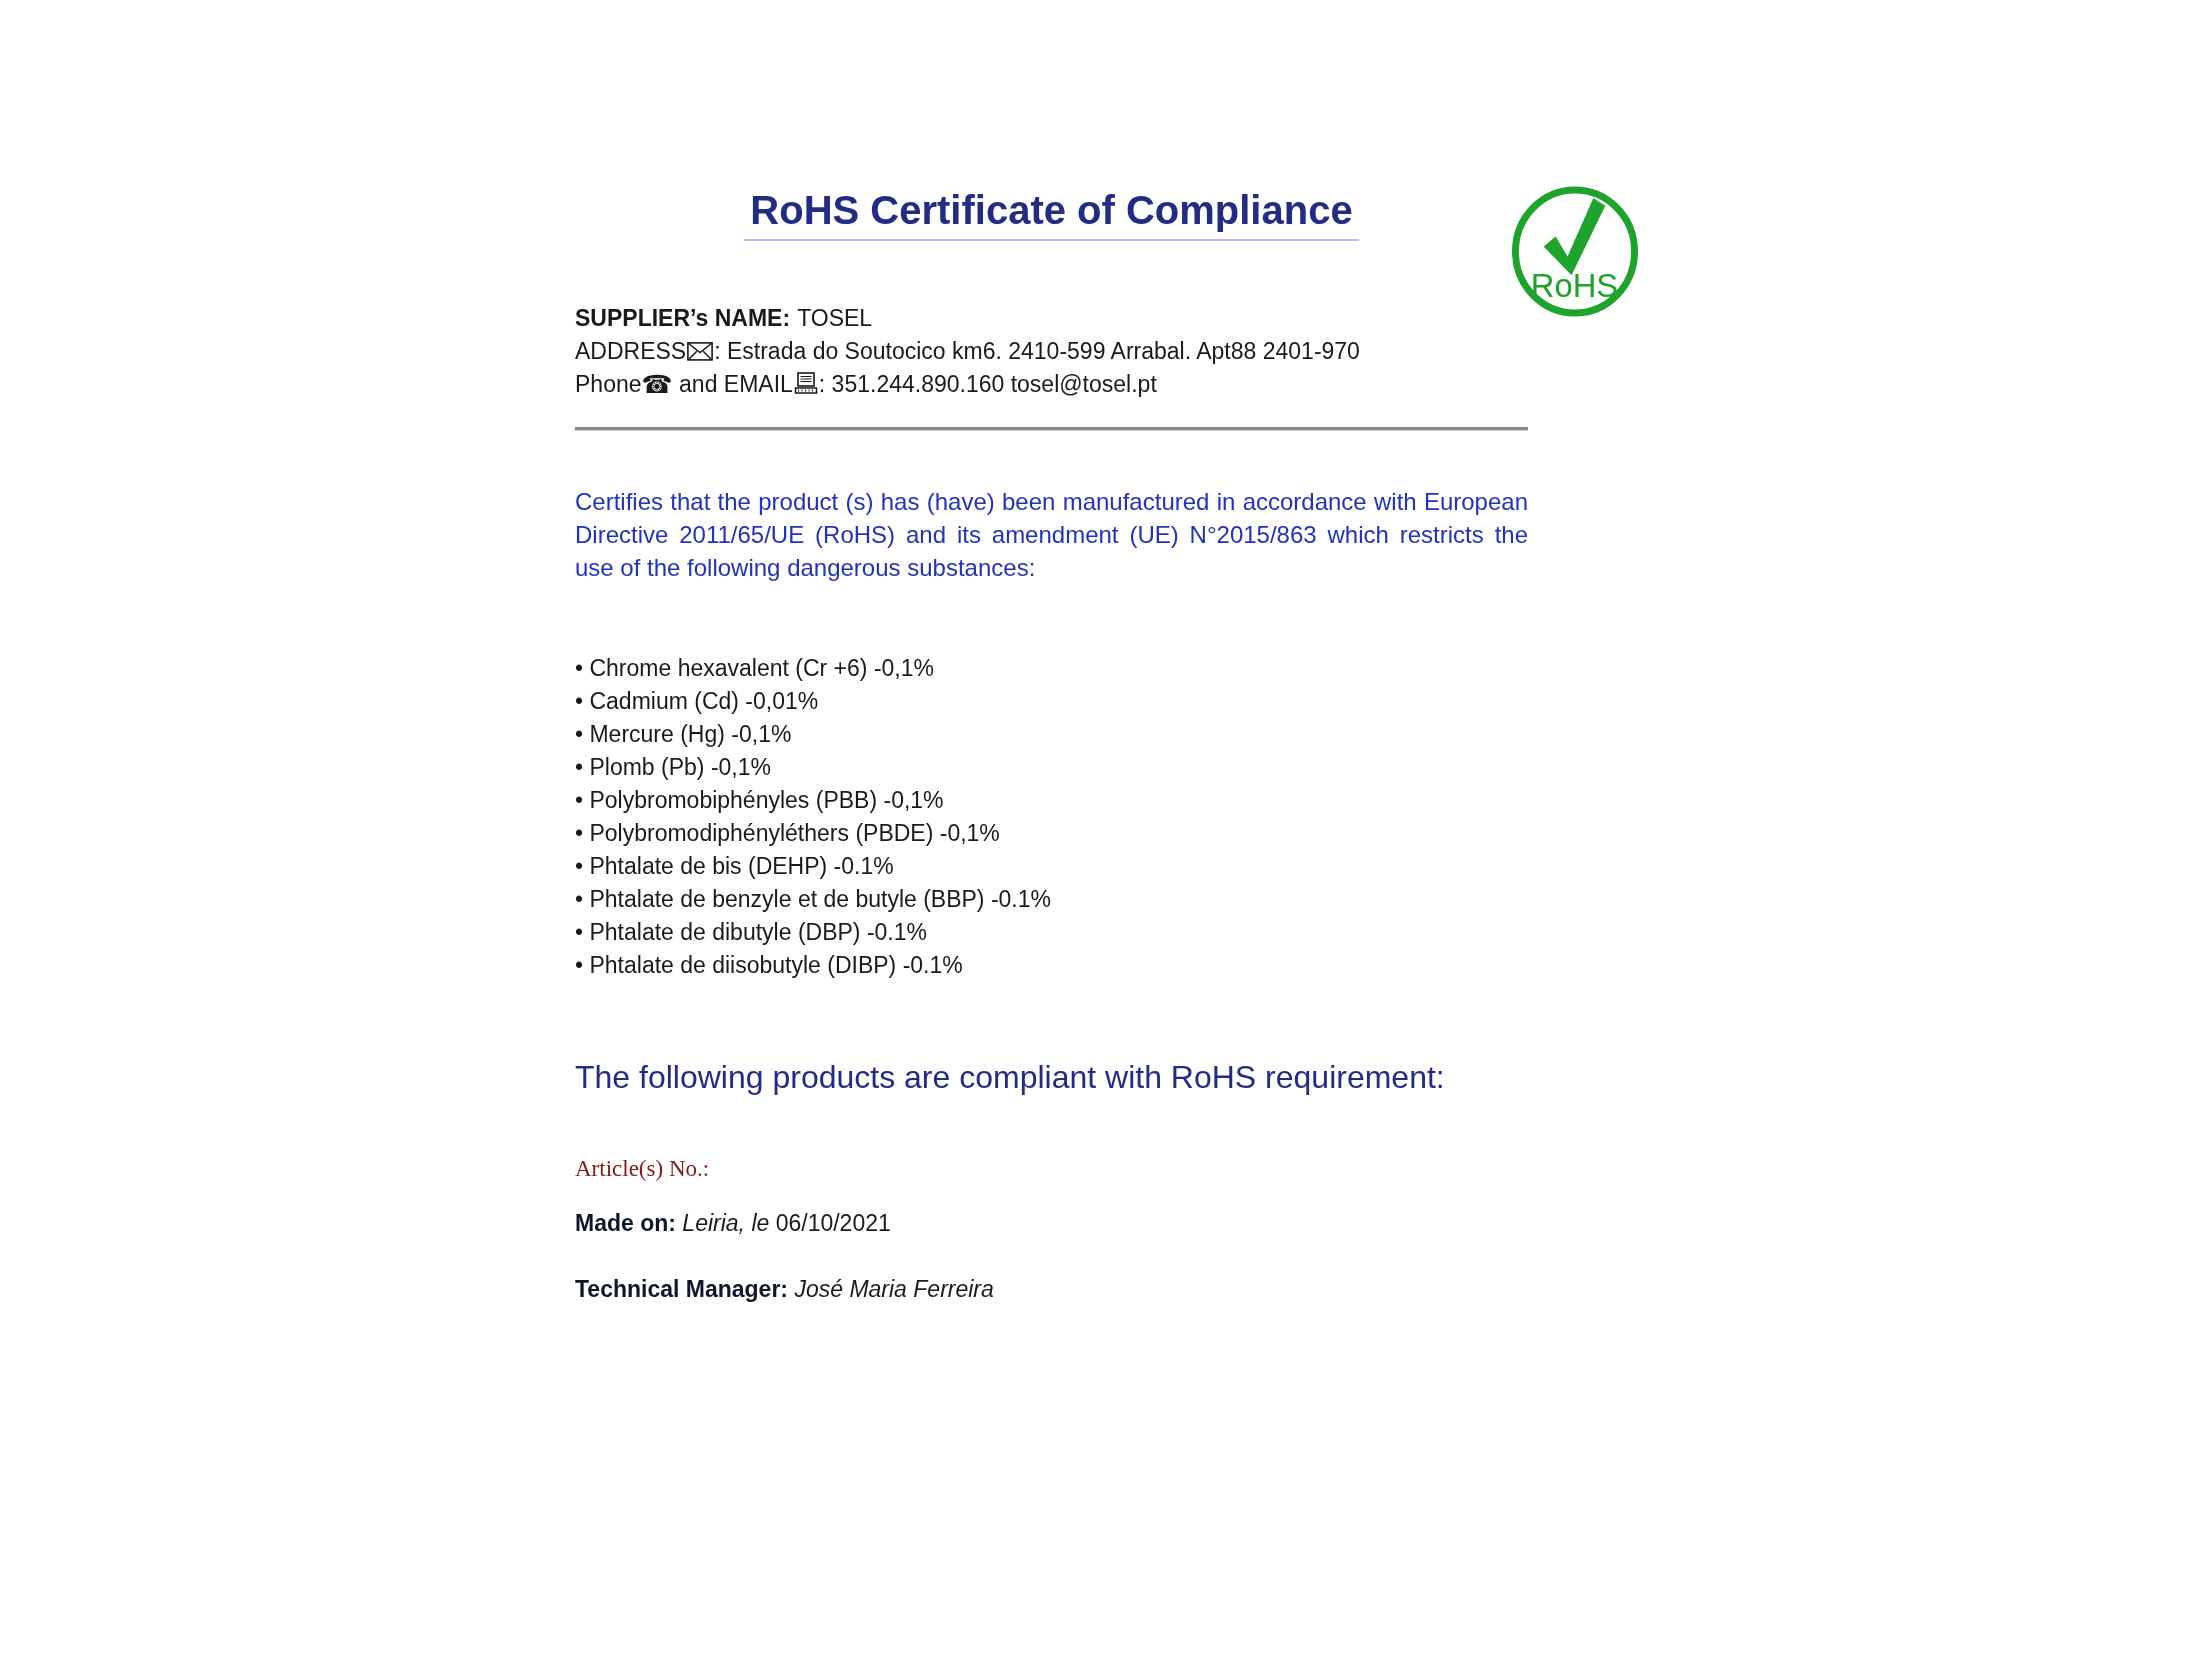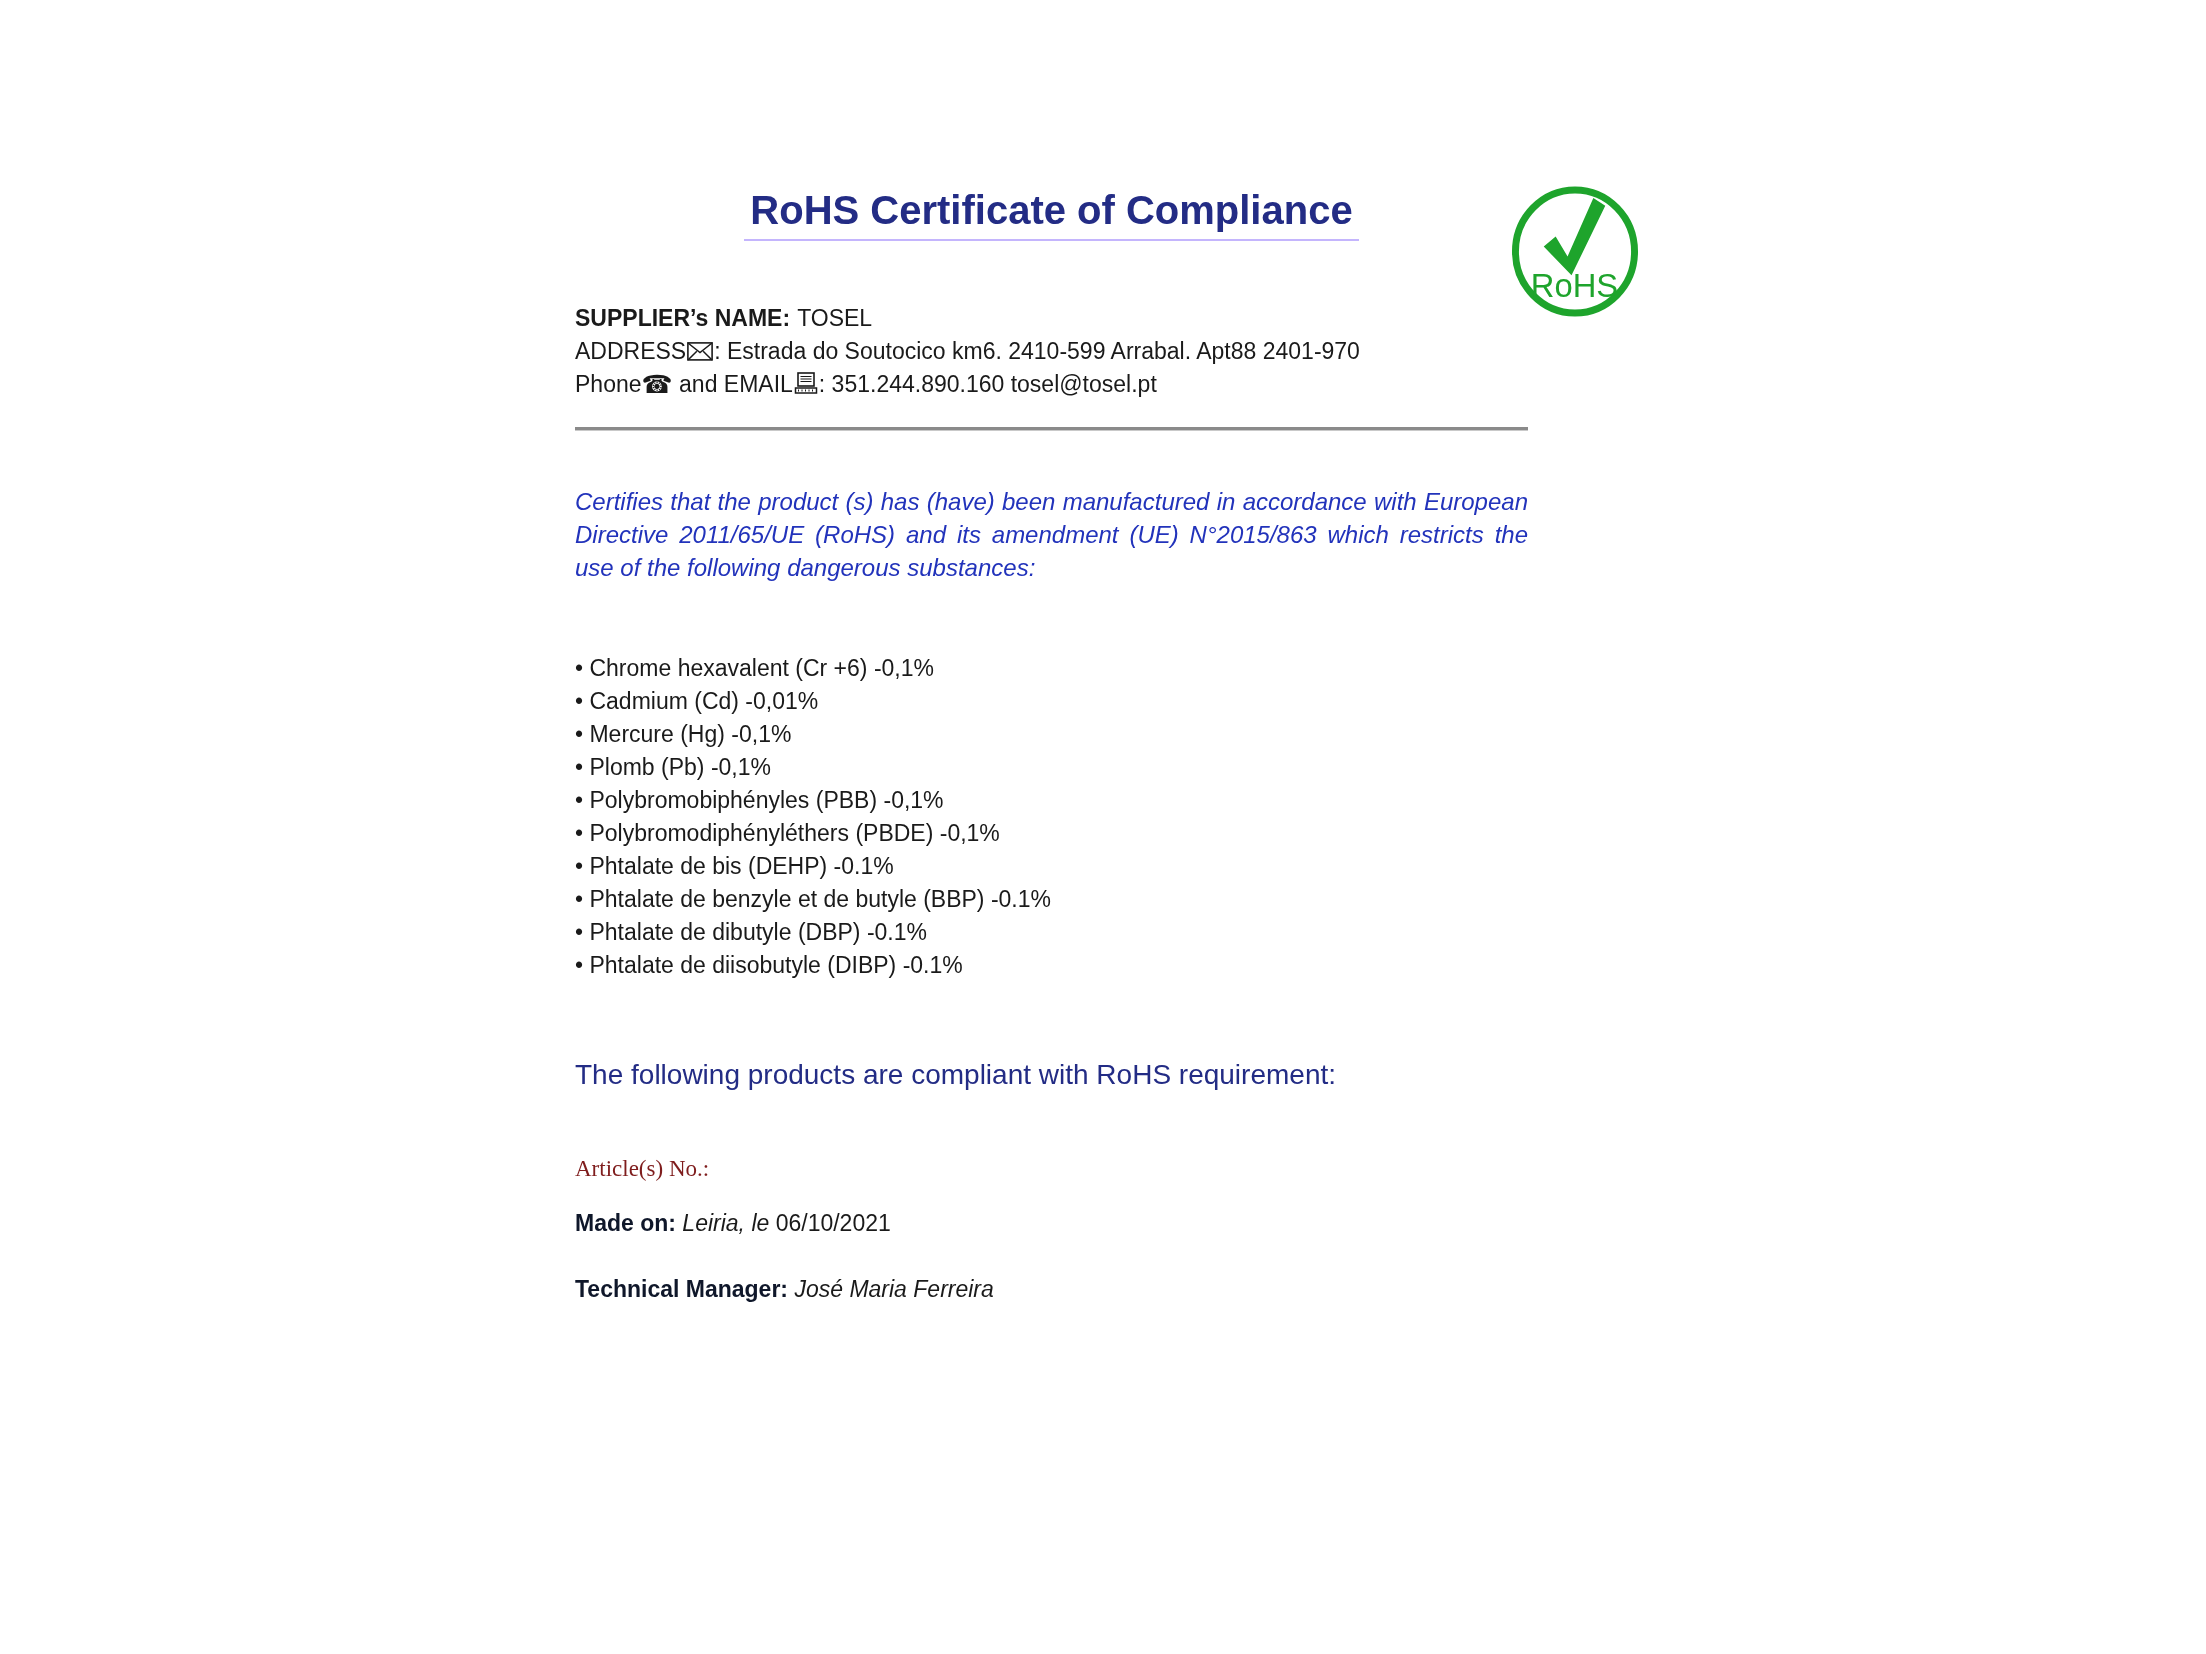--- a/index.html
+++ b/index.html
@@ -21,28 +21,28 @@
   .u{}
   .it{font-style:italic;}
   .ml{margin-left:7px;}
   .inline-icon{display:inline-block;vertical-align:-2px;margin:0 1px;}
   .phone-glyph{font-family:"DejaVu Sans",sans-serif;font-size:25px;line-height:23px;vertical-align:-1px;}
   
   .rule{position:absolute;left:575px;top:427px;width:953px;height:3px;background:#8a8a8a;border-bottom:1px solid #c9c9c9;}
   
   .cert{
     position:absolute;left:575px;top:485px;width:953px;margin:0;
-    font-size:24px;line-height:33px;color:#2233bb;text-align:justify;font-style:italic;
+    font-size:24px;line-height:33px;color:#2233bb;text-align:justify;
   }
   
   .subs{position:absolute;left:575px;top:652px;width:953px;margin:0;padding:0;list-style:none;
     font-size:23px;line-height:33px;color:#1a1a1a;}
   .subs li::before{content:"\2022\00a0";}
   
-  .statement{position:absolute;left:575px;top:1059px;width:953px;font-size:28px;color:#232c85;}
+  .statement{position:absolute;left:575px;top:1059px;width:953px;font-size:32px;color:#232c85;}
   .articles{position:absolute;left:575px;top:1156px;width:953px;font-size:23px;color:#7f1d1d;font-family:Liberation Serif, serif;}
   
   .madeon{position:absolute;left:575px;top:1210px;width:953px;font-size:23px;}
   .manager{position:absolute;left:575px;top:1276px;width:953px;font-size:23px;}
   .navy{color:#0f172a;}
   
   .signature{position:absolute;left:580px;top:1323px;width:328px;height:169px;}
   .sig-svg{position:absolute;left:0;top:0;}
   .sig-text{
     position:absolute;left:48px;top:44px;font-family:"Liberation Serif",serif;

